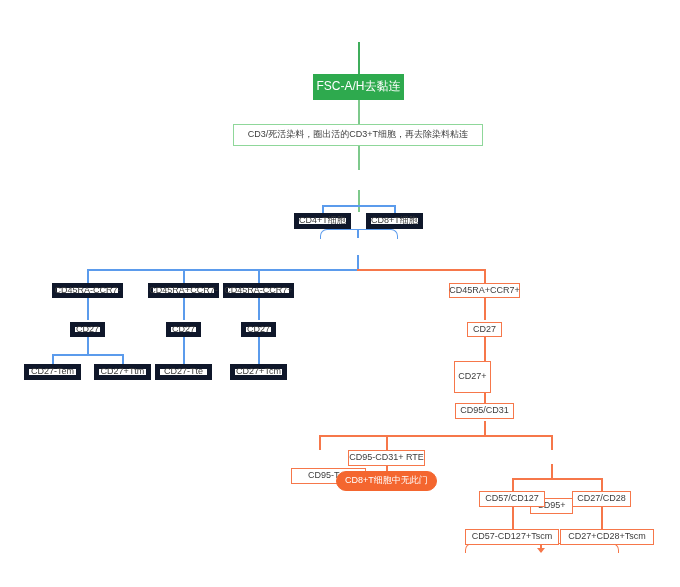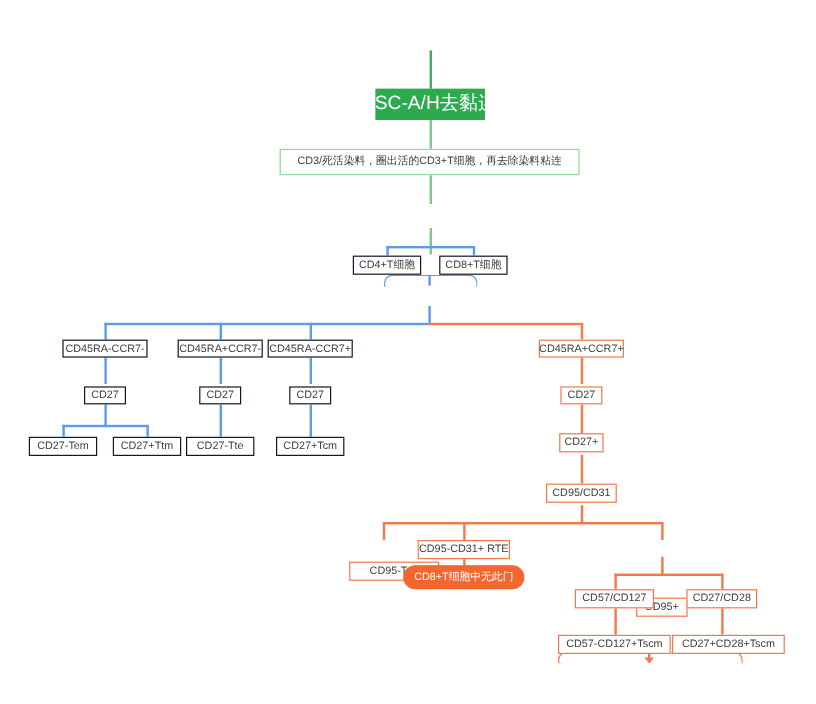--- a/index.html
+++ b/index.html
@@ -25,39 +25,39 @@
     display: flex;
     align-items: center;
     justify-content: center;
     text-align: center;
     white-space: nowrap;
     line-height: 1.1;
     z-index: 3;
     background: #ffffff;
   }
   .node.blue {
-    border: 1px solid #0f172a;
+    border: 5px solid #0f172a;
     color: #3c3c3c;
     font-size: 9px;
   }
   .node.orange {
     border: 1px solid #f6774a;
     color: #3c3c3c;
     font-size: 9px;
   }
   .node.greenline {
     border: 1px solid #8fd79a;
     color: #3c3c3c;
     font-size: 9px;
   }
   .node.green-fill {
     background: #2eaa4e;
     border: 1px solid #2eaa4e;
     color: #ffffff;
-    font-size: 16px;
+    font-size: 12px;
   }
   .node.blue-fill {
     background: #3d7ff0;
     border: 1px solid #3d7ff0;
     color: #ffffff;
     font-size: 9px;
   }
   .node.red-fill {
     background: #f0443a;
     border: 1px solid #f0443a;
@@ -200,21 +200,21 @@
   <div class="node blue" style="left:70px; top:322px; width:35px; height:15px;">CD27</div>
   <div class="node blue" style="left:166px; top:322px; width:35px; height:15px;">CD27</div>
   <div class="node blue" style="left:241px; top:322px; width:35px; height:15px;">CD27</div>
   <div class="node orange" style="left:467px; top:322px; width:35px; height:15px;">CD27</div>
 
   <div class="node blue" style="left:24px; top:364px; width:57px; height:16px;">CD27-Tem</div>
   <div class="node blue" style="left:94px; top:364px; width:57px; height:16px;">CD27+Ttm</div>
   <div class="node blue" style="left:155px; top:364px; width:57px; height:16px;">CD27-Tte</div>
   <div class="node blue" style="left:230px; top:364px; width:57px; height:16px;">CD27+Tcm</div>
 
-  <div class="node orange" style="left:466px; top:361px; width:37px; height:16px;">CD27+</div>
+  <div class="node orange" style="left:454px; top:361px; width:37px; height:32px;">CD27+</div>
 
   <div class="node orange" style="left:455px; top:403px; width:59px; height:16px;">CD95/CD31</div>
 
   <div class="node orange" style="left:291px; top:468px; width:75px; height:16px;text-align:center;">CD95-Tnv</div>
   <div class="node orange" style="left:348px; top:450px; width:77px; height:16px;">CD95-CD31+ RTE</div>
   <div class="node orange" style="left:530px; top:450px; width:43px; height:16px;margin-top:48px;">CD95+</div>
 
   <div class="node pill" style="left:336px; top:471px; width:101px; height:20px;">CD8+T细胞中无此门</div>
 
   <div class="node orange" style="left:479px; top:491px; width:66px; height:16px;">CD57/CD127</div>

